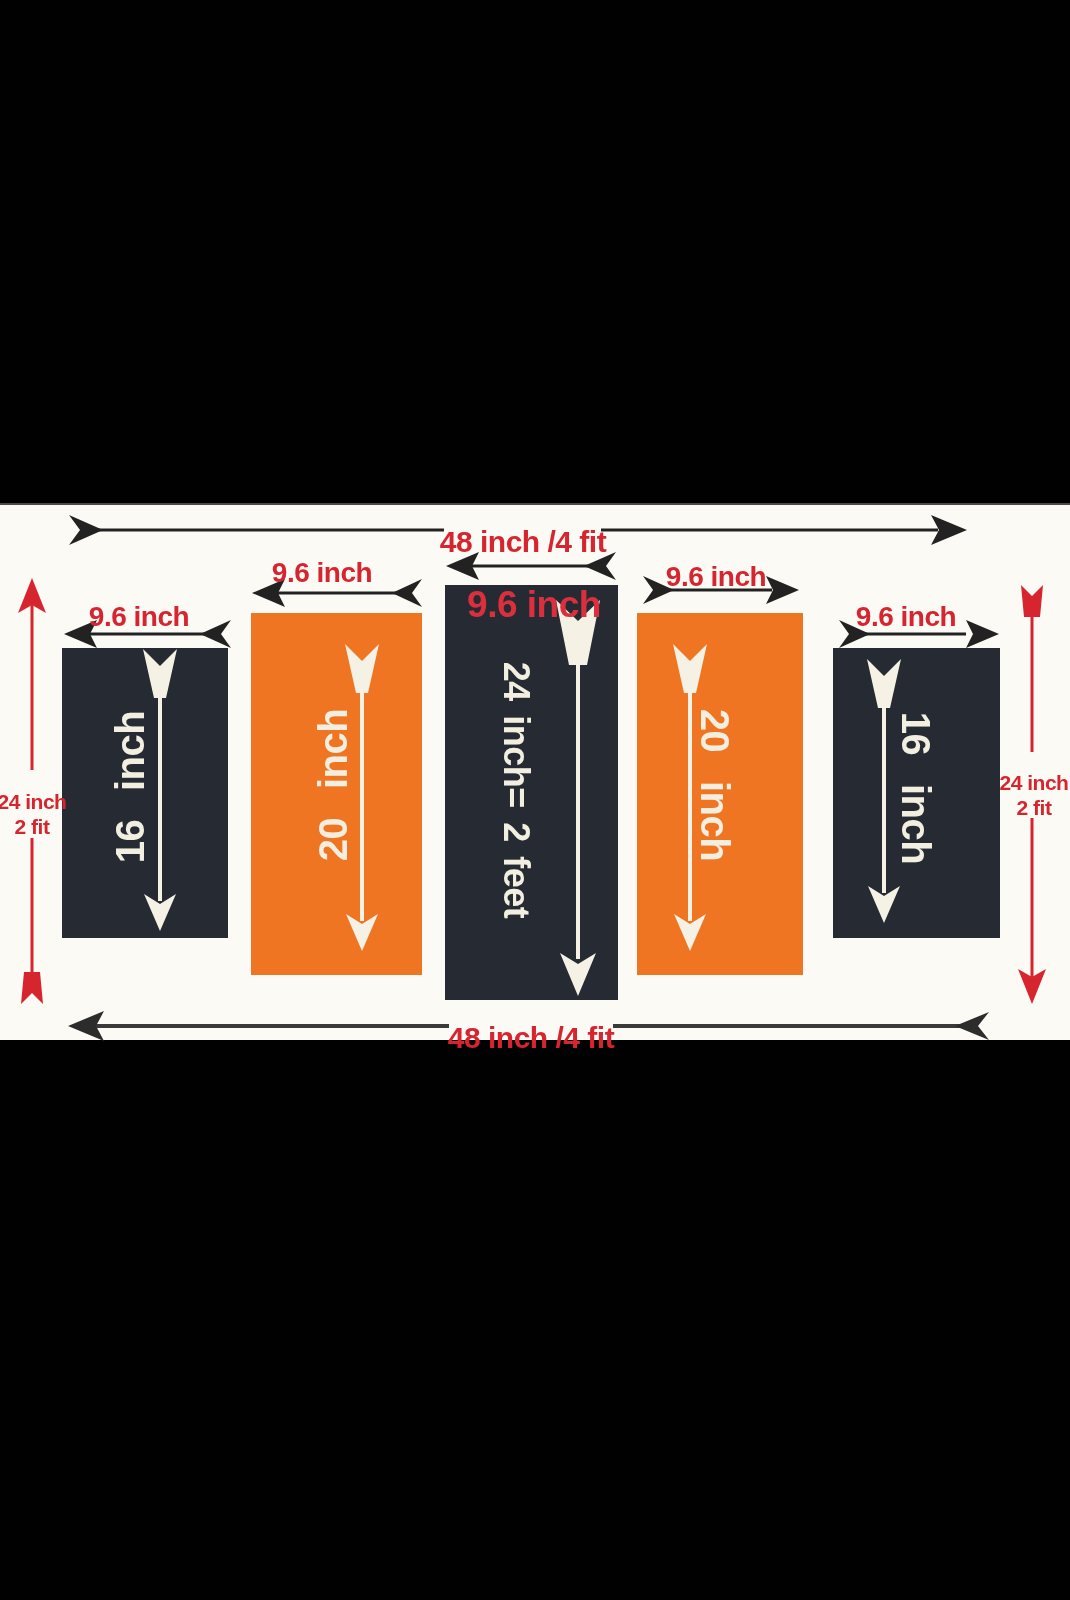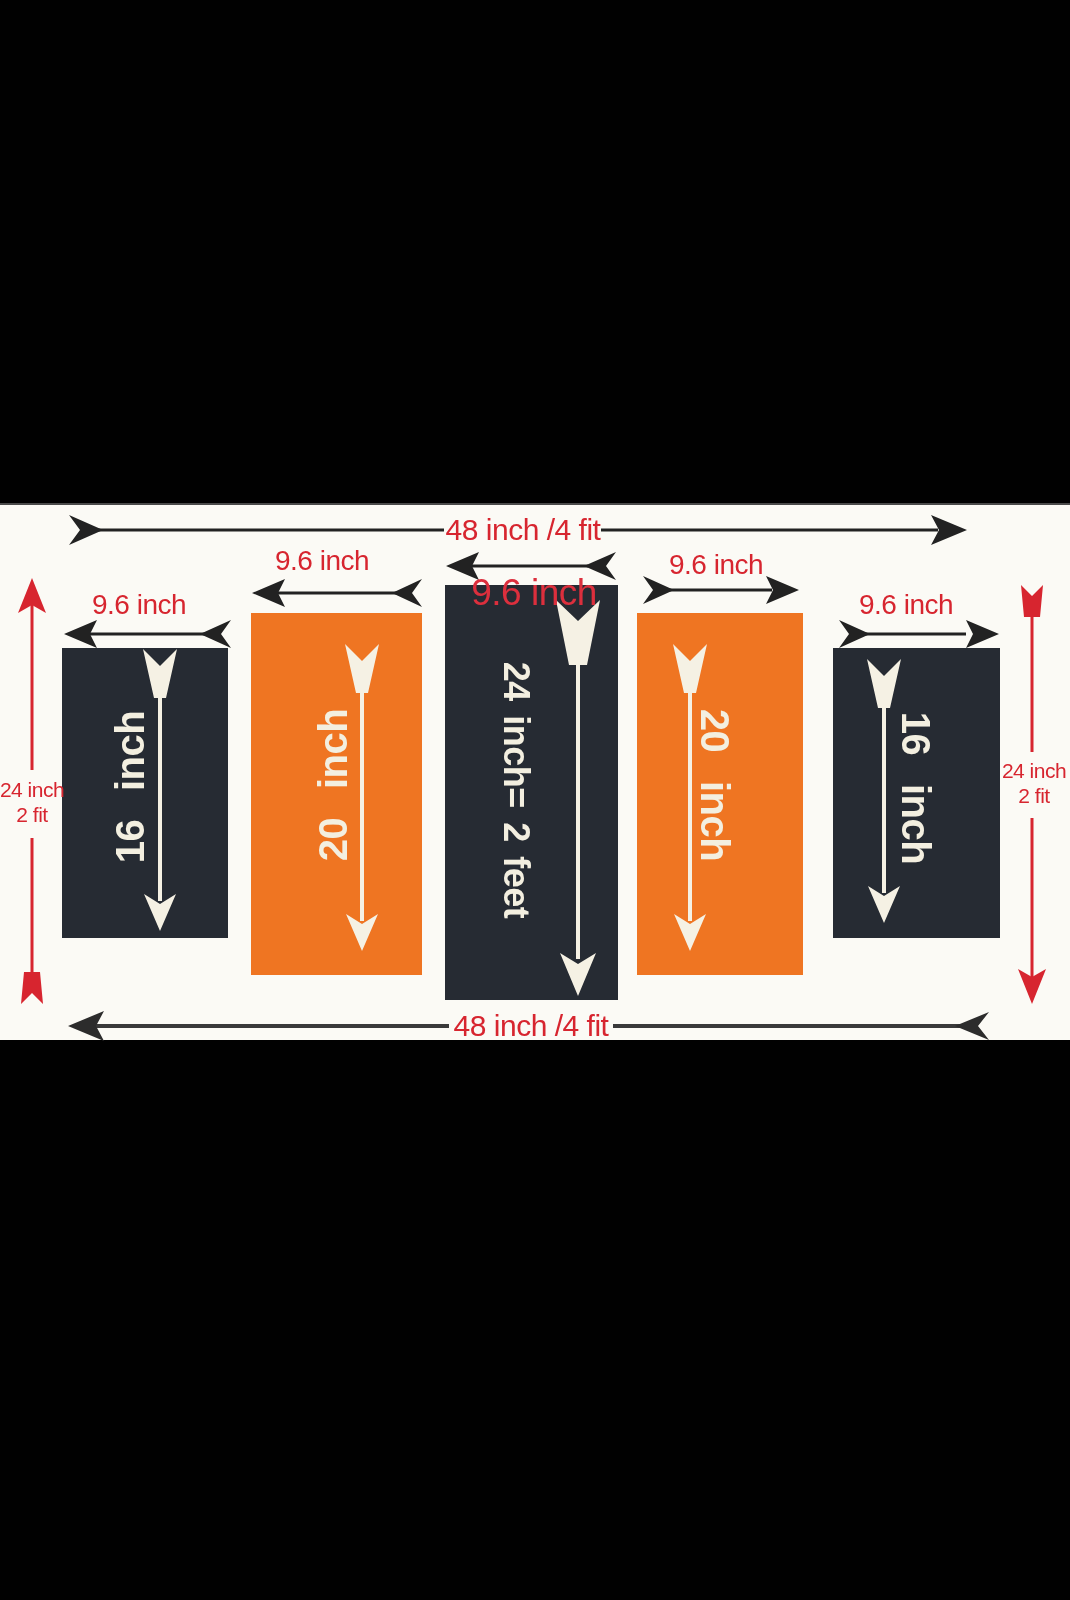--- a/index.html
+++ b/index.html
@@ -30,22 +30,22 @@
   .reads-down{transform:translate(-50%,-50%) rotate(90deg);}
   .p1 .ptext{left:68px;top:139px;font-size:40px;word-spacing:18px;}
   .p2 .ptext{left:82px;top:172px;font-size:40px;word-spacing:18px;}
   .p3 .ptext{left:71px;top:205px;font-size:36px;word-spacing:5px;}
   .p4 .ptext{left:77px;top:172px;font-size:40px;word-spacing:18px;}
   .p5 .ptext{left:82px;top:140px;font-size:40px;word-spacing:18px;}
 
   .overlay{position:absolute;left:0;top:0;}
 
   .lbl{
-    position:absolute;font-weight:normal;color:#d7252f;white-space:nowrap;
-    transform:translate(-50%,-50%);letter-spacing:-0.5px;
+    position:absolute;font-weight:bold;color:#d7252f;white-space:nowrap;
+    transform:translate(-50%,-50%);letter-spacing:-0.5px;margin-top:12px;
   }
   .lbl-96{font-size:28px;}
   .w1{left:139px;top:605px;}
   .w2{left:322px;top:561px;}
   .w3{left:534px;top:593px;font-size:37px;color:#dc2f3d;}
   .w4{left:716px;top:565px;}
   .w5{left:906px;top:605px;}
   .t48{left:523px;top:530px;font-size:30px;}
   .b48{left:531px;top:1026px;font-size:30px;}
   .side{font-size:21px;text-align:center;line-height:1.18;}

